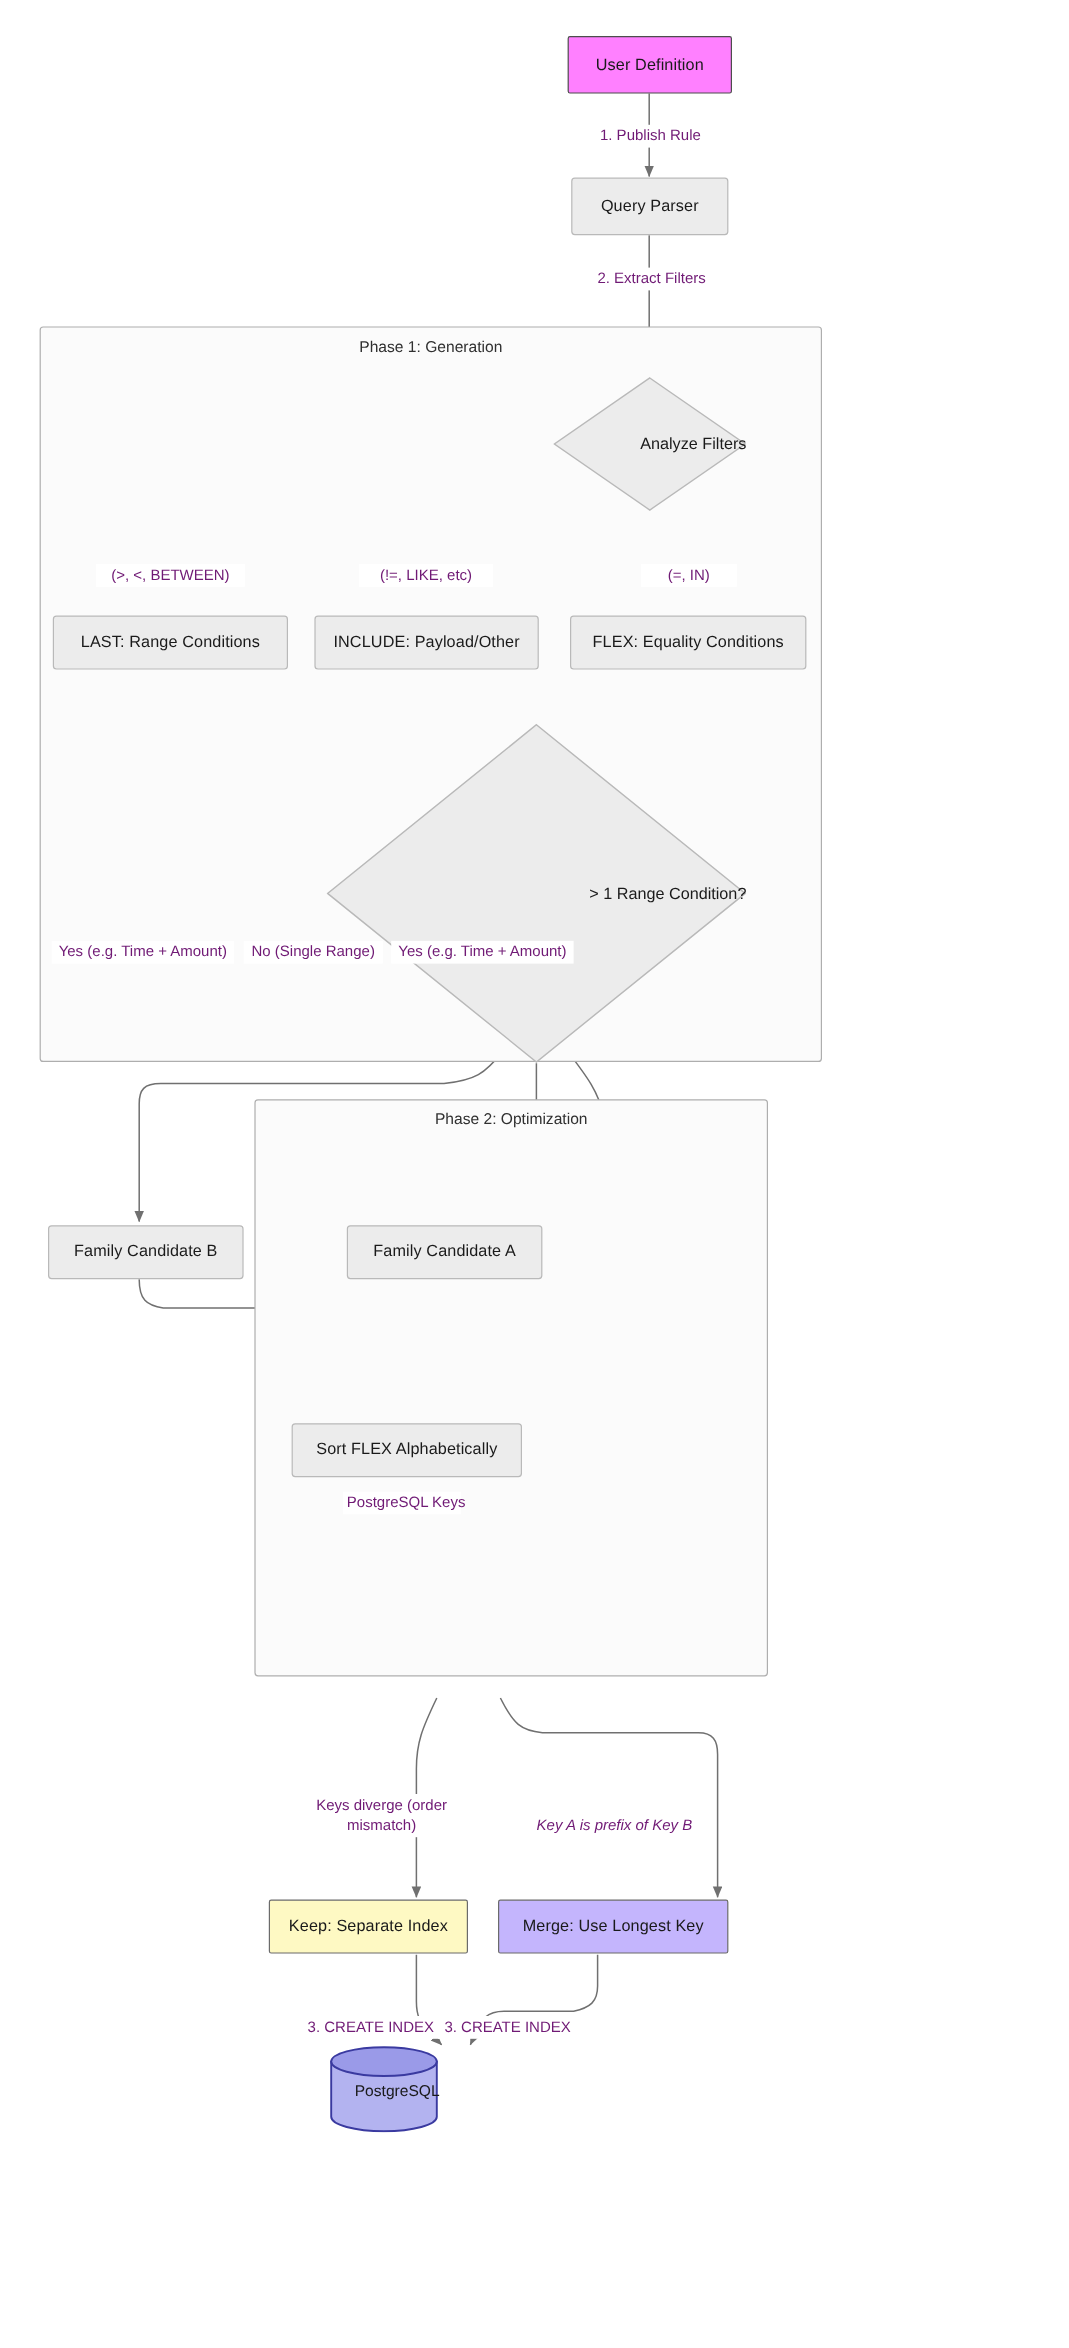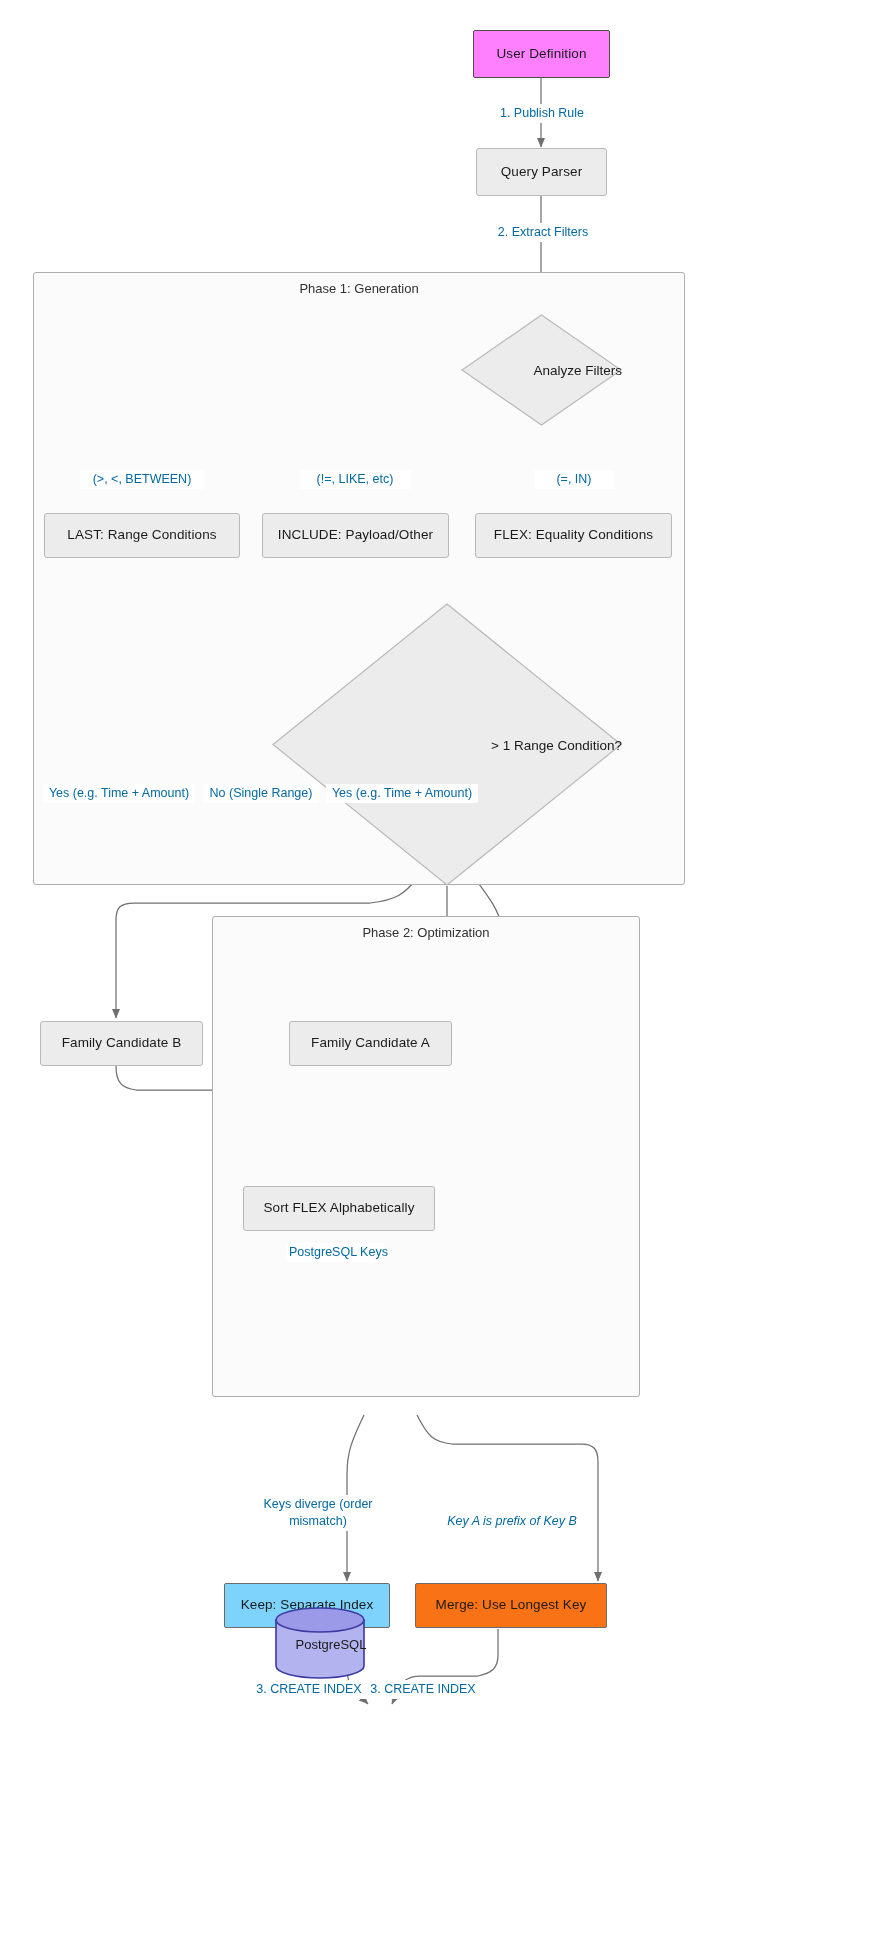--- a/index.html
+++ b/index.html
@@ -36,27 +36,27 @@
   .node.process{
     background:#ececec;
     border:1.3px solid #b9b9b9;
   }
   .node.accent-pink{
     background:#ff80ff;
     border:1.8px solid #4d4d4d;
     border-radius:2px;
   }
   .node.accent-red{
-    background:#7dd3fc;
+    background:#fef9c3;
     border:1.8px solid #6b6b6b;
     border-radius:2px;
     align-items:center;
   }
   .node.accent-green{
-    background:#f97316;
+    background:#c4b5fd;
     border:1.8px solid #6b6b6b;
     border-radius:2px;
   }
   
   .diamond{
     position:absolute;
     z-index:3;
   }
   .diamond .dshape{
     position:absolute;
@@ -90,21 +90,21 @@
     text-align:center;
     font-size:13px;
     color:#303030;
     z-index:2;
   }
   
   .edge-label{
     position:absolute;
     background:#ffffff;
     font-size:12.5px;
-    color:#0369a1;
+    color:#701a75;
     text-align:center;
     padding:1px 3px;
     box-sizing:border-box;
     z-index:4;
     white-space:nowrap;
     line-height:1.35;
   }
   .edge-label.wrap{ white-space:normal; }
   
   .db{
@@ -230,21 +230,21 @@
 
 
   <div class="node accent-red" style="left:224px; top:1583px; width:166px; height:45px;">
     <span>Keep: Separate Index</span>
   </div>
 
   <div class="node accent-green" style="left:415px; top:1583px; width:192px; height:45px;">
     <span>Merge: Use Longest Key</span>
   </div>
 
-  <div class="db" style="left:275px; top:1607px; width:112px; height:72px;">
+  <div class="db" style="left:275px; top:1705px; width:112px; height:72px;">
     <svg width="90" height="72" viewBox="0 0 90 72">
       <path d="M1,13 L1,59 A44,12 0 0 0 89,59 L89,13 Z" fill="#b3b3f0" stroke="#3a3aa0" stroke-width="1.6"></path>
       <ellipse cx="45" cy="13" rx="44" ry="12" fill="#9a9ae8" stroke="#3a3aa0" stroke-width="1.6"></ellipse>
     </svg>
     <div class="dblabel">PostgreSQL</div>
   </div>
 
   <div class="edge-label" style="left:489px; top:104px; width:106px;">
     <span>1. Publish Rule</span>
   </div>

